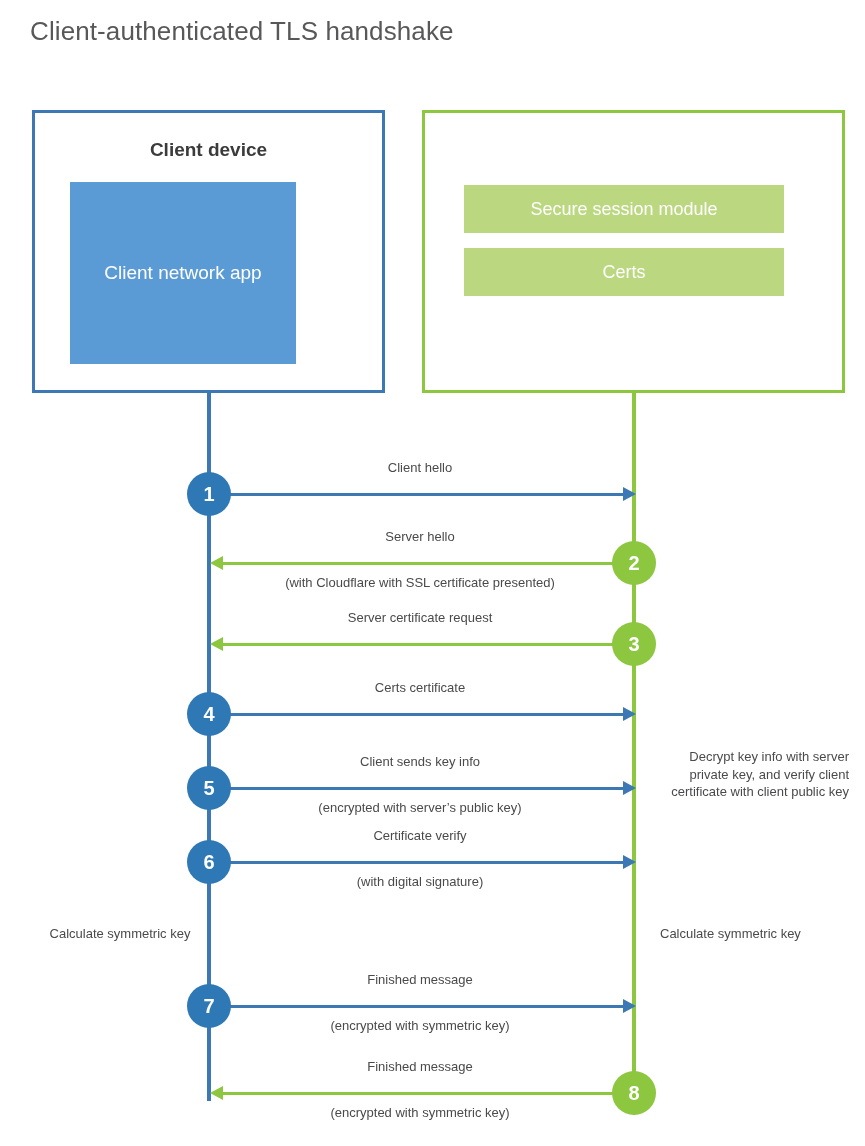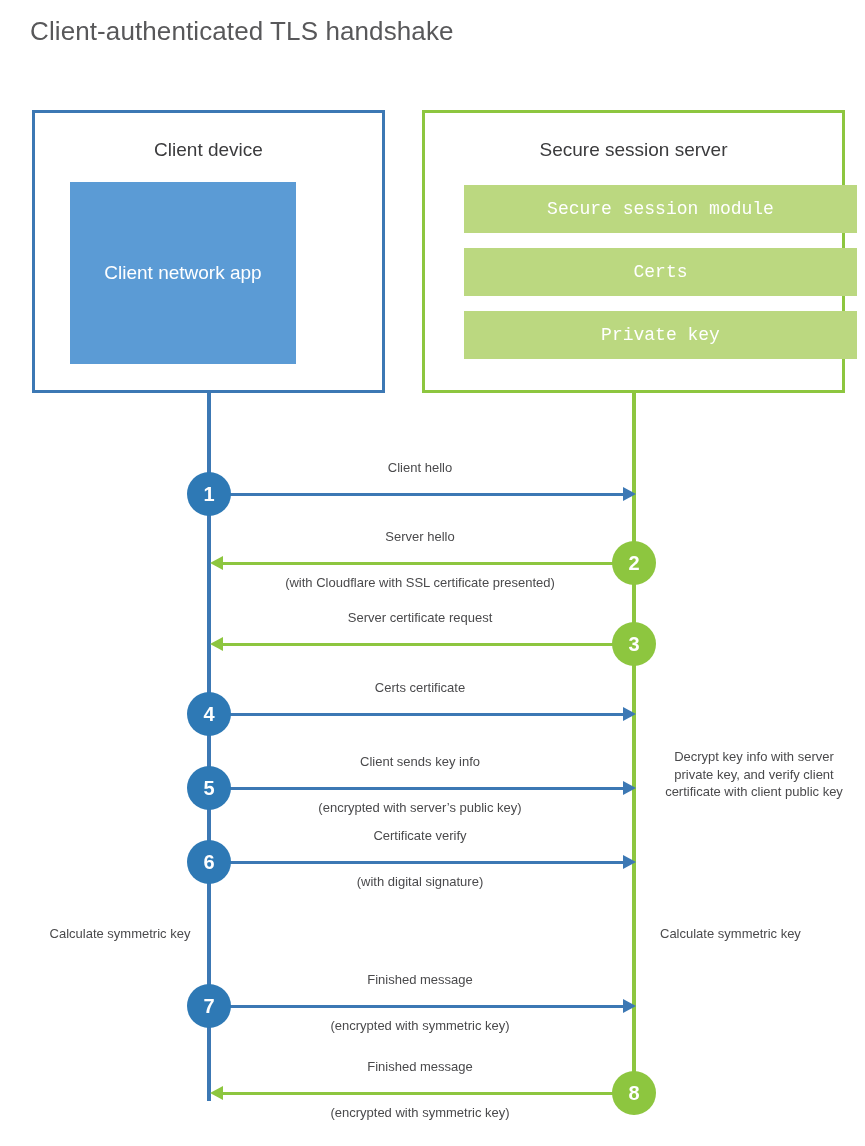--- a/index.html
+++ b/index.html
@@ -55,21 +55,21 @@
     width: 423px;
     height: 283px;
     border: 3px solid #8DC63F;
   }
   .entity-title {
     position: absolute;
     left: 0; right: 0;
     top: 26px;
     text-align: center;
     font-size: 19px;
-    font-weight: normal;
+    font-weight: bold;
     color: #3b3b3d;
   }
 
   .client-app-box {
     position: absolute;
     left: 35px;
     top: 69px;
     width: 226px;
     height: 182px;
     background: #5B9BD5;
@@ -78,30 +78,29 @@
     display: flex;
     align-items: center;
     justify-content: center;
     text-align: center;
     line-height: 1.25;
   }
 
   .server-bar {
     position: absolute;
     left: 39px;
-    width: 393px;
+    width: 320px;
     height: 48px;
     background: #BBD880;
     color: #ffffff;
     font-size: 18px;
     display: flex;
     align-items: center;
     justify-content: center;
     text-align: center;
-    font-family: Liberation Mono, monospace;
   }
   .server-bar.b0 { top: 72px; }
   .server-bar.b1 { top: 135px; }
   .server-bar.b2 { top: 198px; }
 
   
   .lifeline {
     position: absolute;
     width: 4px;
     top: 393px;
@@ -182,21 +181,21 @@
   .side-note {
     position: absolute;
     font-size: 13px;
     line-height: 1.35;
     color: #4a4a4c;
   }
   .side-note.server-decrypt {
     left: 659px;
     top: 748px;
     width: 190px;
-    text-align: center;
+    text-align: right;
   }
   .side-note.client-calc {
     left: 40px;
     top: 925px;
     width: 160px;
     text-align: center;
   }
   .side-note.server-calc {
     left: 660px;
     top: 925px;
@@ -210,24 +209,22 @@
 <div id="diagram">
 
   <div class="page-title">Client-authenticated TLS handshake</div>
 
   <div class="entity-box client">
     <div class="entity-title">Client device</div>
     <div class="client-app-box">Client network app</div>
   </div>
 
   <div class="entity-box server">
-    <div class="entity-title">Secure session server</div>
     <div class="server-bar b0">Secure session module</div>
     <div class="server-bar b1">Certs</div>
-    <div class="server-bar b2">Private key</div>
   </div>
 
   <div class="lifeline client"></div>
   <div class="lifeline server"></div>
 
   <div class="step dir-c2s" style="top:494px">
     <div class="step-label">Client hello</div>
     <div class="arrow-line"></div>
     <div class="arrow-head right"></div>
     <div class="step-badge">1</div>

